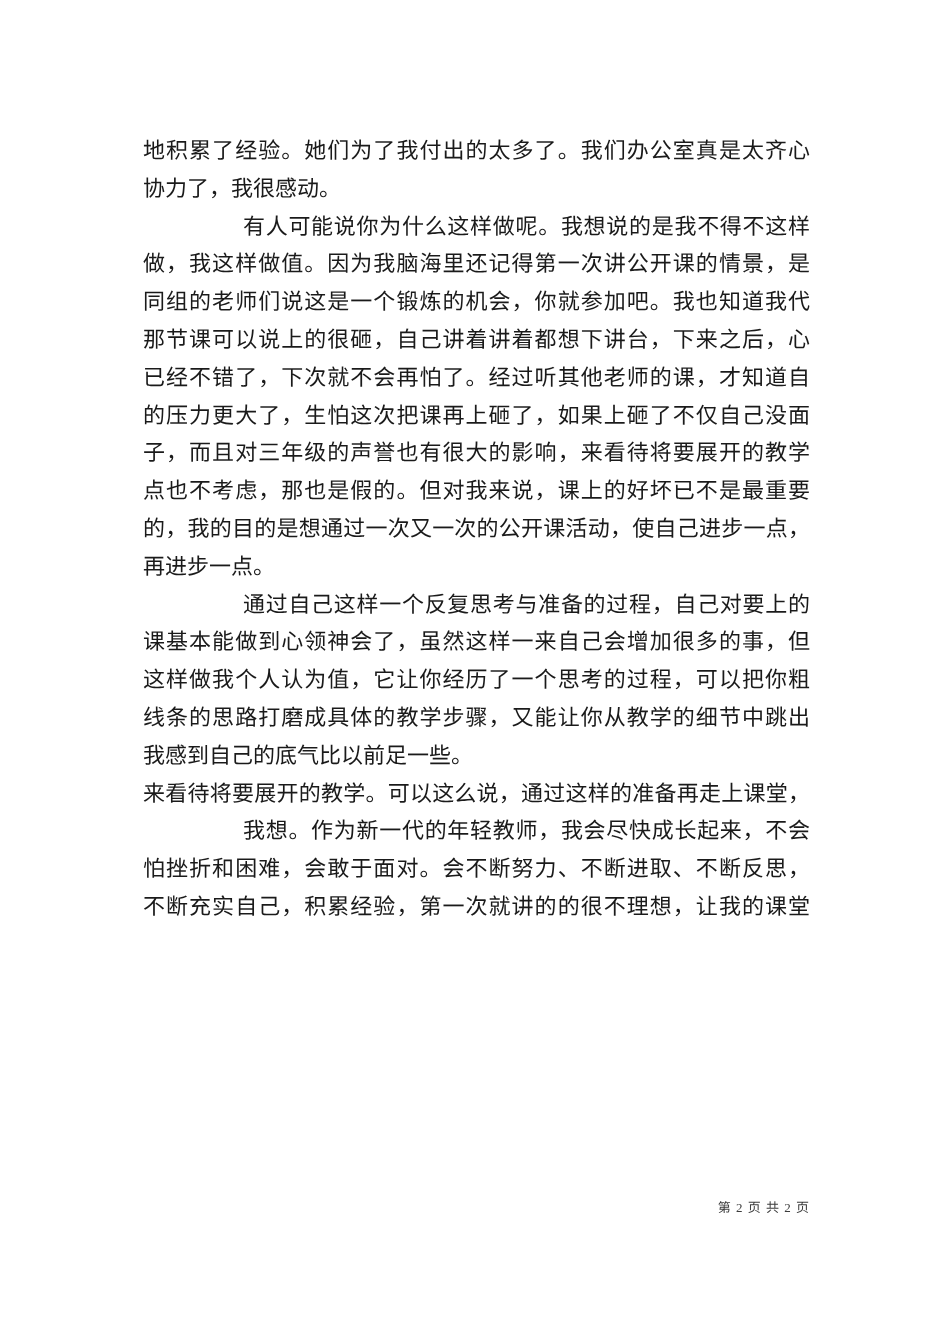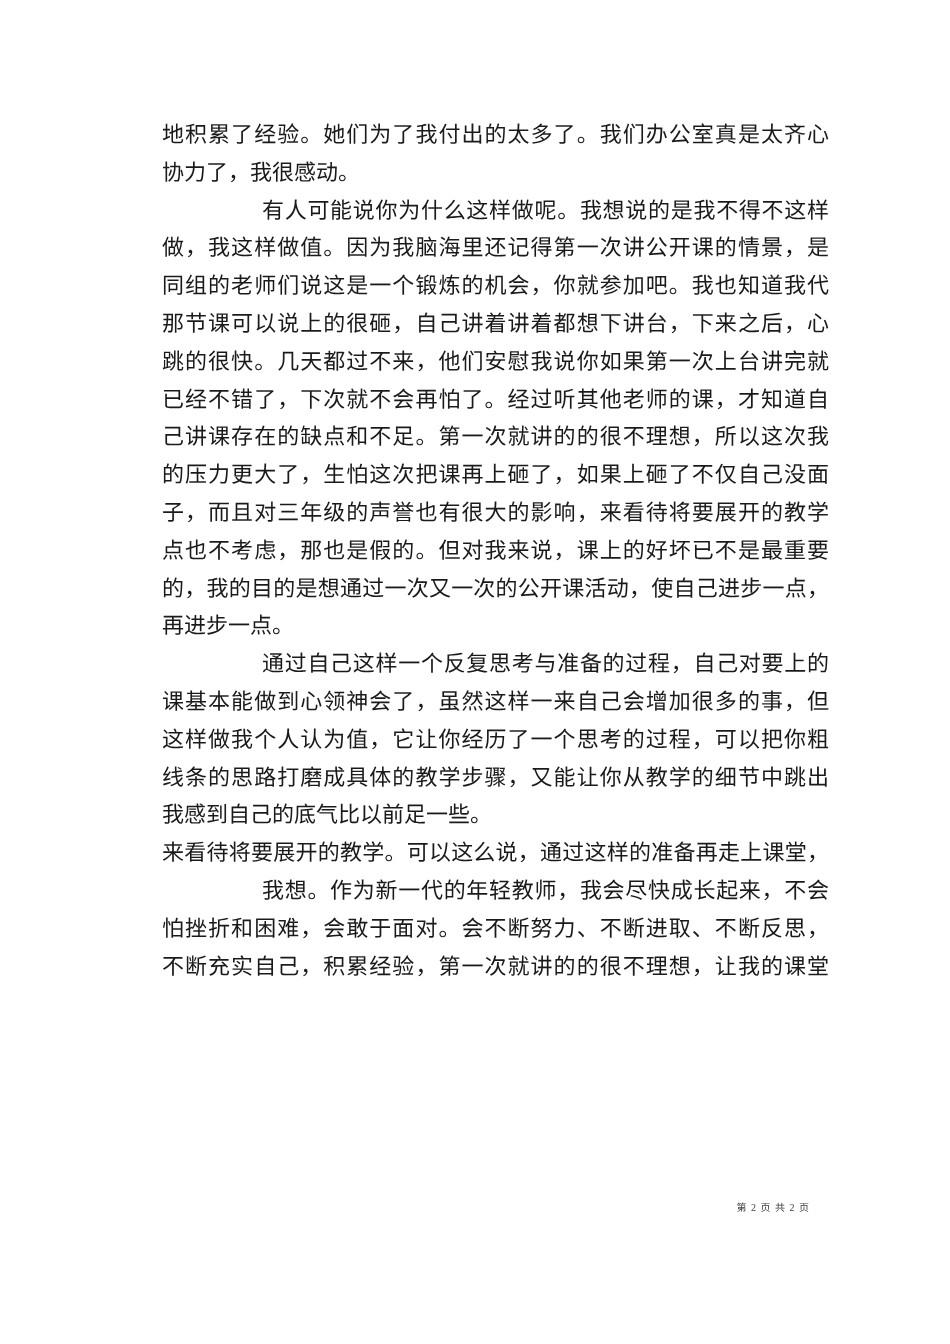--- a/index.html
+++ b/index.html
@@ -11,63 +11,60 @@
     position: relative;
     width: 950px;
     height: 1344px;
     background: #ffffff;
     overflow: hidden;
     font-family: "Liberation Serif", "DejaVu Serif", serif;
   }
   .body-text {
     position: absolute;
     left: 143px;
-    top: 116px;
+    top: 132px;
     width: 667px;
     font-size: 22px;
     color: #1a1a1a;
-    margin-left: 19px;
   }
   .line {
     line-height: 37.8px;
     text-align: justify;
     text-align-last: justify;
     letter-spacing: 0;
   }
   .line.para-end {
     text-align-last: left;
   }
   .line.indent {
     text-indent: 100px;
   }
   .footer {
     position: absolute;
     top: 1199px;
     right: 140px;
-    font-size: 10px;
+    font-size: 13px;
     line-height: 18px;
     letter-spacing: 1px;
     color: #3c3c3c;
     font-family: "Liberation Serif", "DejaVu Serif", serif;
   }
 </style>
 </head>
 <body>
 
 <div class="page">
   <div class="body-text">
       <div class="line">地积累了经验。她们为了我付出的太多了。我们办公室真是太齐心</div>
       <div class="line para-end">协力了，我很感动。</div>
       <div class="line indent">有人可能说你为什么这样做呢。我想说的是我不得不这样</div>
       <div class="line">做，我这样做值。因为我脑海里还记得第一次讲公开课的情景，是</div>
       <div class="line">同组的老师们说这是一个锻炼的机会，你就参加吧。我也知道我代</div>
       <div class="line">那节课可以说上的很砸，自己讲着讲着都想下讲台，下来之后，心</div>
-      <div class="line">跳的很快。几天都过不来，他们安慰我说你如果第一次上台讲完就</div>
       <div class="line">已经不错了，下次就不会再怕了。经过听其他老师的课，才知道自</div>
-      <div class="line">己讲课存在的缺点和不足。第一次就讲的的很不理想，所以这次我</div>
       <div class="line">的压力更大了，生怕这次把课再上砸了，如果上砸了不仅自己没面</div>
       <div class="line">子，而且对三年级的声誉也有很大的影响，来看待将要展开的教学</div>
       <div class="line">点也不考虑，那也是假的。但对我来说，课上的好坏已不是最重要</div>
       <div class="line">的，我的目的是想通过一次又一次的公开课活动，使自己进步一点，</div>
       <div class="line para-end">再进步一点。</div>
       <div class="line indent">通过自己这样一个反复思考与准备的过程，自己对要上的</div>
       <div class="line">课基本能做到心领神会了，虽然这样一来自己会增加很多的事，但</div>
       <div class="line">这样做我个人认为值，它让你经历了一个思考的过程，可以把你粗</div>
       <div class="line">线条的思路打磨成具体的教学步骤，又能让你从教学的细节中跳出</div>
       <div class="line para-end">我感到自己的底气比以前足一些。</div>

